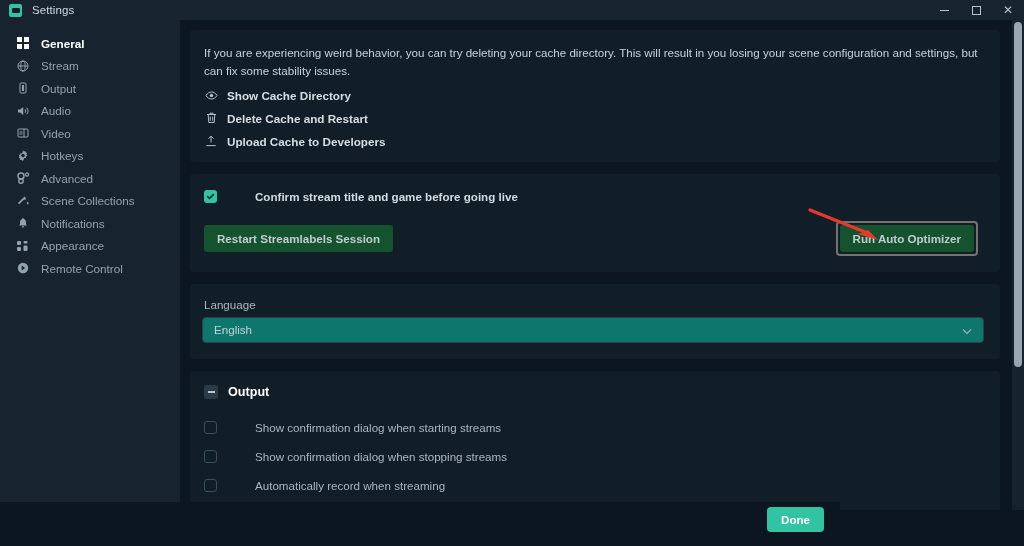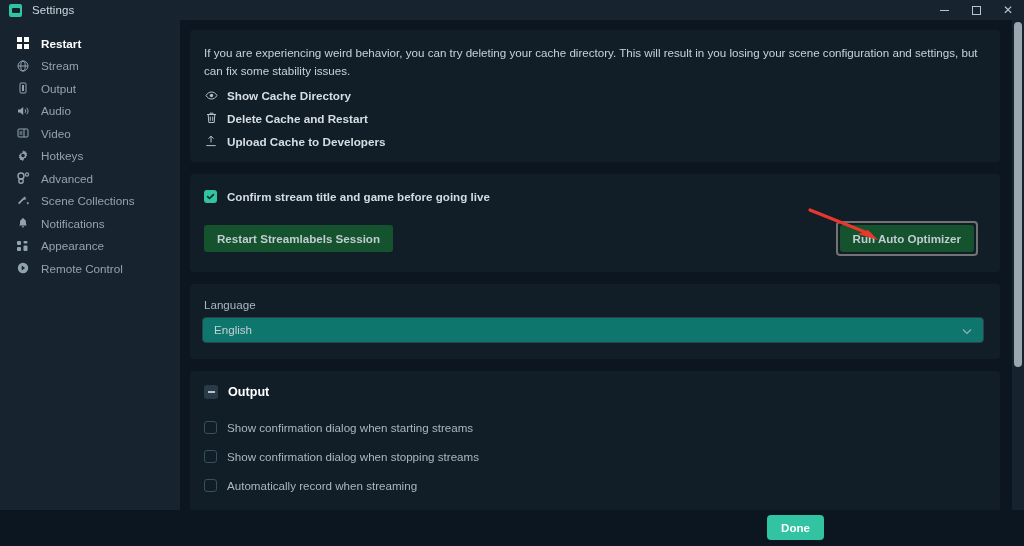--- a/index.html
+++ b/index.html
@@ -85,21 +85,21 @@
 
   
   .cb-row { display: flex; align-items: center; padding: 2px 0 2px 14px; }
   .cb {
     width: 13px; height: 13px; border-radius: 3px; flex: 0 0 13px;
     margin-right: 10px; display: flex; align-items: center; justify-content: center;
   }
   .cb.checked { background: #31c3a2; }
   .cb.checked svg { display: block; }
   .cb.empty { border: 1px solid #35505f; background: transparent; }
-  .cb-label { color: #d3dce2; font-size: 11.6px; font-weight: bold; }
+  .cb-label { color: #d3dce2; font-size: 11.6px; font-weight: bold; margin-left: 28px; }
   .cb-label.light { font-weight: normal; color: #a9b7c1; }
 
   .btn-grey {
     background: #14532d; color: #c3ccd3; border: none;
     font-family: inherit; font-size: 11.6px; font-weight: bold;
     padding: 7px 13px; border-radius: 3px; cursor: pointer;
   }
 
   .optimizer-wrap {
     position: relative;
@@ -123,21 +123,21 @@
   .sec-head { display: flex; align-items: center; padding: 14px 0 0 14px; }
   .collapse-box {
     width: 14px; height: 14px; border-radius: 3px; background: #2a3b47;
     display: flex; align-items: center; justify-content: center; margin-right: 10px;
   }
   .collapse-box .m { width: 7px; height: 1.5px; background: #b9c5cd; }
   .sec-title { color: #ffffff; font-size: 12.6px; font-weight: bold; }
 
   
   .footer {
-    position: absolute; left: 0; bottom: 0; width: 840px; height: 36px;
+    position: absolute; left: 0; bottom: 8px; width: 840px; height: 36px;
     background: #0b1620;
   }
   .done-btn {
     position: absolute; right: 16px; top: 5px;
     background: #31c3a2; color: #ffffff; border: none;
     font-family: inherit; font-size: 11.6px; font-weight: bold;
     padding: 6px 14px; border-radius: 4px; cursor: pointer;
   }
 
   
@@ -176,21 +176,21 @@
 
   <div class="nav-item active">
     <span class="nav-ico">
       <svg width="12" height="12" viewBox="0 0 12 12" fill="currentColor">
           <rect x="0" y="0" width="5" height="5"></rect>
           <rect x="7" y="0" width="5" height="5"></rect>
           <rect x="0" y="7" width="5" height="5"></rect>
           <rect x="7" y="7" width="5" height="5"></rect>
         </svg>
     </span>
-    <span>Restart</span>
+    <span>General</span>
   </div>
 
   <div class="nav-item">
     <span class="nav-ico">
       <svg width="12" height="12" viewBox="0 0 12 12" fill="none" stroke="currentColor" stroke-width="1">
           <circle cx="6" cy="6" r="5"></circle>
           <ellipse cx="6" cy="6" rx="2.2" ry="5"></ellipse>
           <line x1="1" y1="6" x2="11" y2="6"></line>
         </svg>
     </span>

